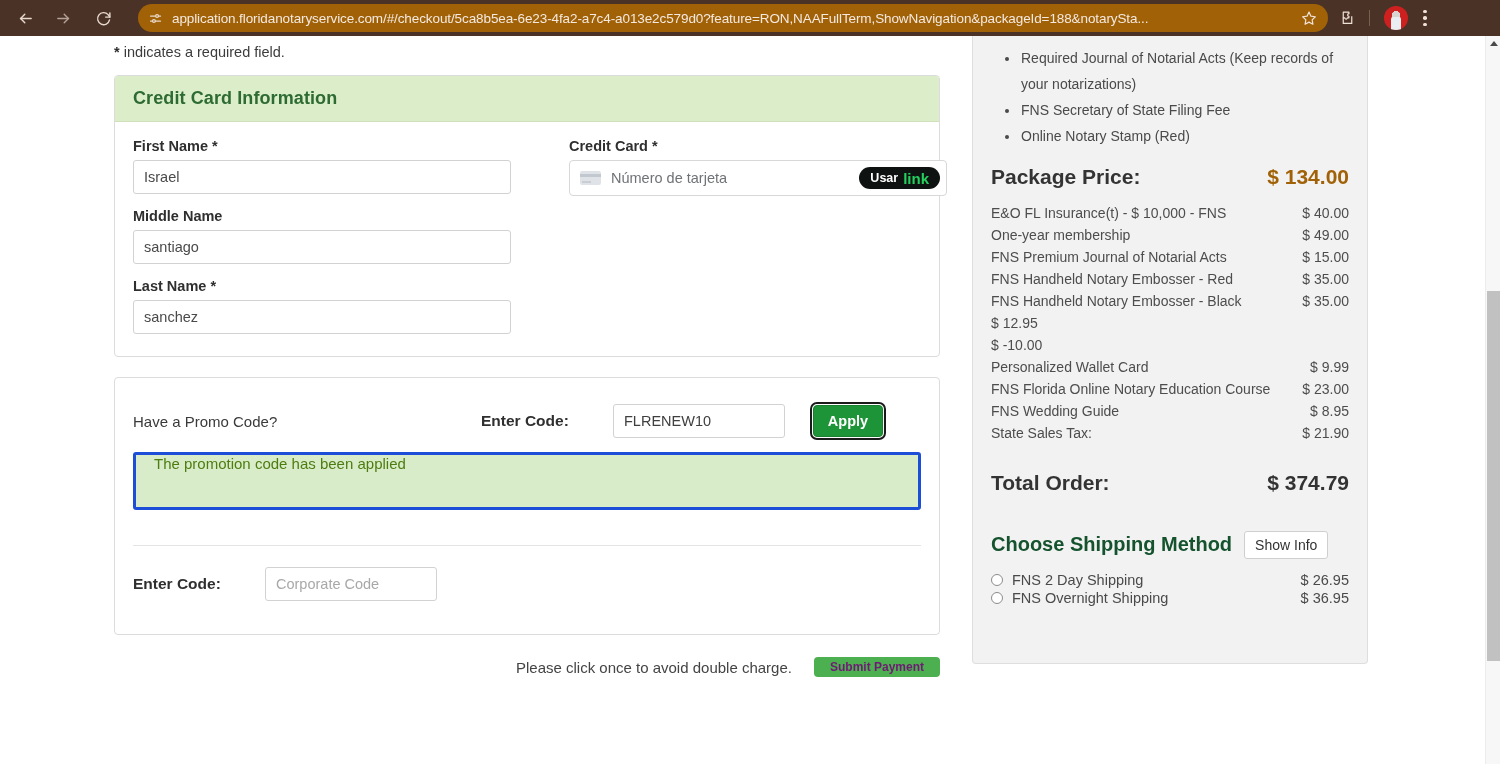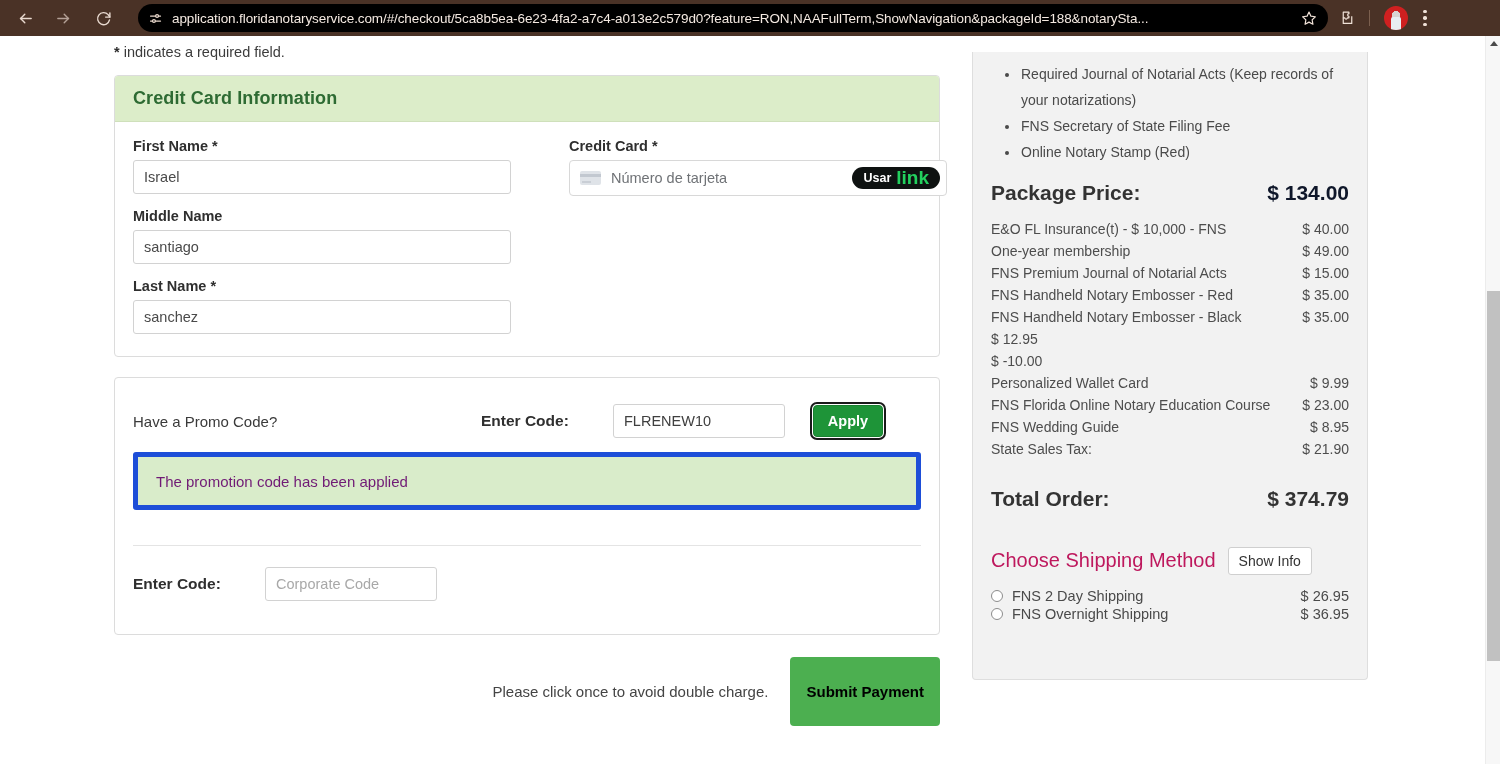--- a/index.html
+++ b/index.html
@@ -25,21 +25,21 @@
   }
   .nav-btn svg { display: block; }
   .nav-back { margin-left: 8px; }
   .nav-fwd { margin-left: 4px; color: #b3a096; }
   .nav-reload { margin-left: 6px; }
 
   .omnibox {
     margin-left: 18px;
     height: 28px;
     flex: 1 1 auto;
-    background: #000000;
+    background: #a16207;
     border-radius: 14px;
     display: flex; align-items: center;
     padding: 0 6px 0 4px;
     max-width: 1190px;
     overflow: hidden;
   }
   .omni-lock {
     width: 26px; height: 22px; flex: 0 0 auto;
     display: flex; align-items: center; justify-content: center;
     color: #ead9cd;
@@ -171,21 +171,21 @@
   .cc-ph {
     flex: 1 1 auto; font-size: 14.5px; color: #6f7276; padding-left: 10px;
   }
   .link-pill {
     height: 22px; border-radius: 11px;
     background: #0e1211;
     display: flex; align-items: center; gap: 5px;
     padding: 0 11px; flex: 0 0 auto;
   }
   .link-pill .usar { color: #ffffff; font-size: 12.5px; font-weight: 700; }
-  .link-pill .lnk { color: #23d05e; font-size: 19px; font-weight: 700; }
+  .link-pill .lnk { color: #23d05e; font-size: 15px; font-weight: 700; }
 
   
   .promo-card {
     border: 1px solid #dcdcdc; border-radius: 4px; background: #fff;
     margin-top: 20px; padding: 12px 18px;
   }
   .promo-row {
     display: flex; align-items: center;
     height: 62px;
   }
@@ -203,48 +203,48 @@
     width: 70px; height: 32px;
     background: #1e9438; border: 1px solid #18802f; border-radius: 4px;
     color: #fff; font-size: 14.5px; font-weight: 700;
     font-family: "Liberation Sans", sans-serif;
     cursor: pointer;
     outline: 2px solid #1a1a1a;
     outline-offset: 1px;
   }
   .promo-alert {
     background: #d9ecca;
-    border: 5px solid #1d4ed8;
+    border: 3px solid #1d4ed8;
     border-radius: 3px;
     height: 58px;
-    display: flex; align-items: center;
+    display: flex; 
     padding: 0 18px;
-    color: #701a75; font-size: 15px;
+    color: #4d7c0f; font-size: 15px;
   }
   .promo-divider {
     height: 1px; background: #e4e4e4; margin: 35px 0 0 0;
   }
   .corp-row { height: 76px; }
 
   
   .submit-row {
     display: flex; align-items: center; justify-content: flex-end;
     margin-top: 22px; padding-right: 0;
   }
   .submit-note { font-size: 15px; color: #444; margin-right: 22px; }
   .submit-btn {
     background: #4caf50; border: none; border-radius: 4px;
-    color: #000000; font-size: 15px; font-weight: 700;
-    padding: 26px 16px; cursor: pointer;
+    color: #701a75; font-size: 12px; font-weight: 700;
+    padding: 3px 16px; cursor: pointer;
     font-family: "Liberation Sans", sans-serif;
   }
 
   
   .sidebar {
-    position: absolute; left: 972px; top: 16px;
+    position: absolute; left: 972px; top: 0;
     width: 396px;
     background: #f2f2f2;
     border: 1px solid #dedede;
     border-top: none;
     border-radius: 0 0 4px 4px;
     padding: 10px 18px 18px 18px;
     height: 628px;
   }
   .feature-list { list-style: none; margin: 0 0 0 8px; }
   .feature-list li {
@@ -253,42 +253,42 @@
   }
   .feature-list li::before {
     content: ""; position: absolute; left: 6px; top: 11px;
     width: 4px; height: 4px; border-radius: 50%; background: #4a4a4a;
   }
   .price-head {
     display: flex; align-items: baseline; justify-content: space-between;
     margin-top: 15px;
   }
   .price-head .lbl { font-size: 21px; font-weight: 700; color: #333; }
-  .price-head .val { font-size: 21px; font-weight: 700; color: #0f172a; }
+  .price-head .val { font-size: 21px; font-weight: 700; color: #a16207; }
 
   .line-items { margin-top: 14px; }
   .li-row {
     display: flex; justify-content: space-between; align-items: flex-start;
     font-size: 14px; color: #4d4d4d; line-height: 1.5; padding: 0.5px 0;
     gap: 12px;
   }
   .li-row .name { flex: 1 1 auto; }
   .li-row .amt { flex: 0 0 auto; white-space: nowrap; }
 
   .total-row {
     display: flex; justify-content: space-between; align-items: baseline;
     margin-top: 26px;
   }
   .total-row .lbl { font-size: 21px; font-weight: 700; color: #333; }
   .total-row .val { font-size: 21px; font-weight: 700; color: #333; }
 
   .ship-head {
     display: flex; align-items: center; gap: 12px; margin-top: 36px;
   }
-  .ship-head h3 { font-size: 20px; font-weight: 400; color: #be185d; }
+  .ship-head h3 { font-size: 20px; font-weight: 700; color: #14532d; }
   .show-info {
     border: 1px solid #cfcfcf; background: #fff; border-radius: 3px;
     font-size: 14px; color: #333; padding: 5px 10px;
     font-family: "Liberation Sans", sans-serif; cursor: pointer;
   }
   .ship-opts { margin-top: 12px; }
   .ship-row {
     display: flex; align-items: center; font-size: 14.5px;
     color: #4a4a4a; padding: 1px 0;
   }

